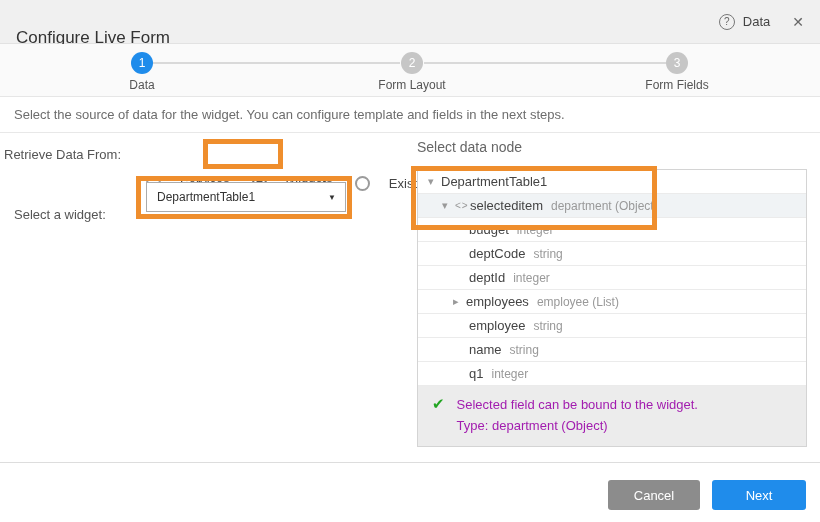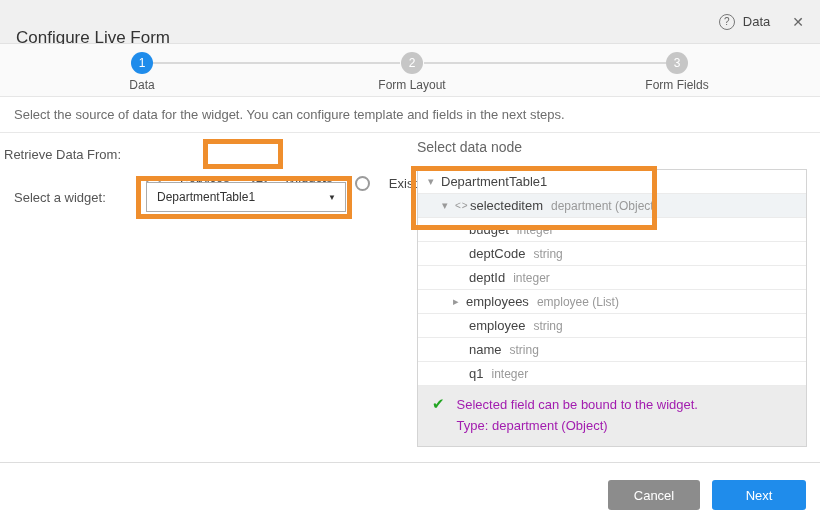--- a/index.html
+++ b/index.html
@@ -39,21 +39,21 @@
   
   .description {
     height:36px; line-height:36px; padding-left:14px; font-size:13px; color:#6d6d6d;
     border-bottom:1px solid #e8e8e8; background:#fff;
   }
 
   
   .content { position:relative; height:328px; }
   .field-label { position:absolute; font-size:13px; color:#555; }
   .lbl-retrieve { left:4px; top:14px; }
-  .lbl-widget { left:14px; top:57px; }
+  .lbl-widget { left:14px; top:74px; }
 
   .radio-group { position:absolute; left:146px; top:11px; display:flex; gap:22px; align-items:center; }
   .radio-opt { display:flex; align-items:center; gap:19px; font-size:13px; color:#444; cursor:pointer;margin-top:32px; }
   .radio-circle {
     width:15px; height:15px; border:2px solid #9b9b9b; border-radius:50%;
     display:inline-flex; align-items:center; justify-content:center; background:#fff;
   }
   .radio-opt.selected .radio-circle { border-color:#6e6e6e; }
   .radio-dot { width:7px; height:7px; border-radius:50%; background:#555; display:none; }
   .radio-opt.selected .radio-dot { display:block; }

